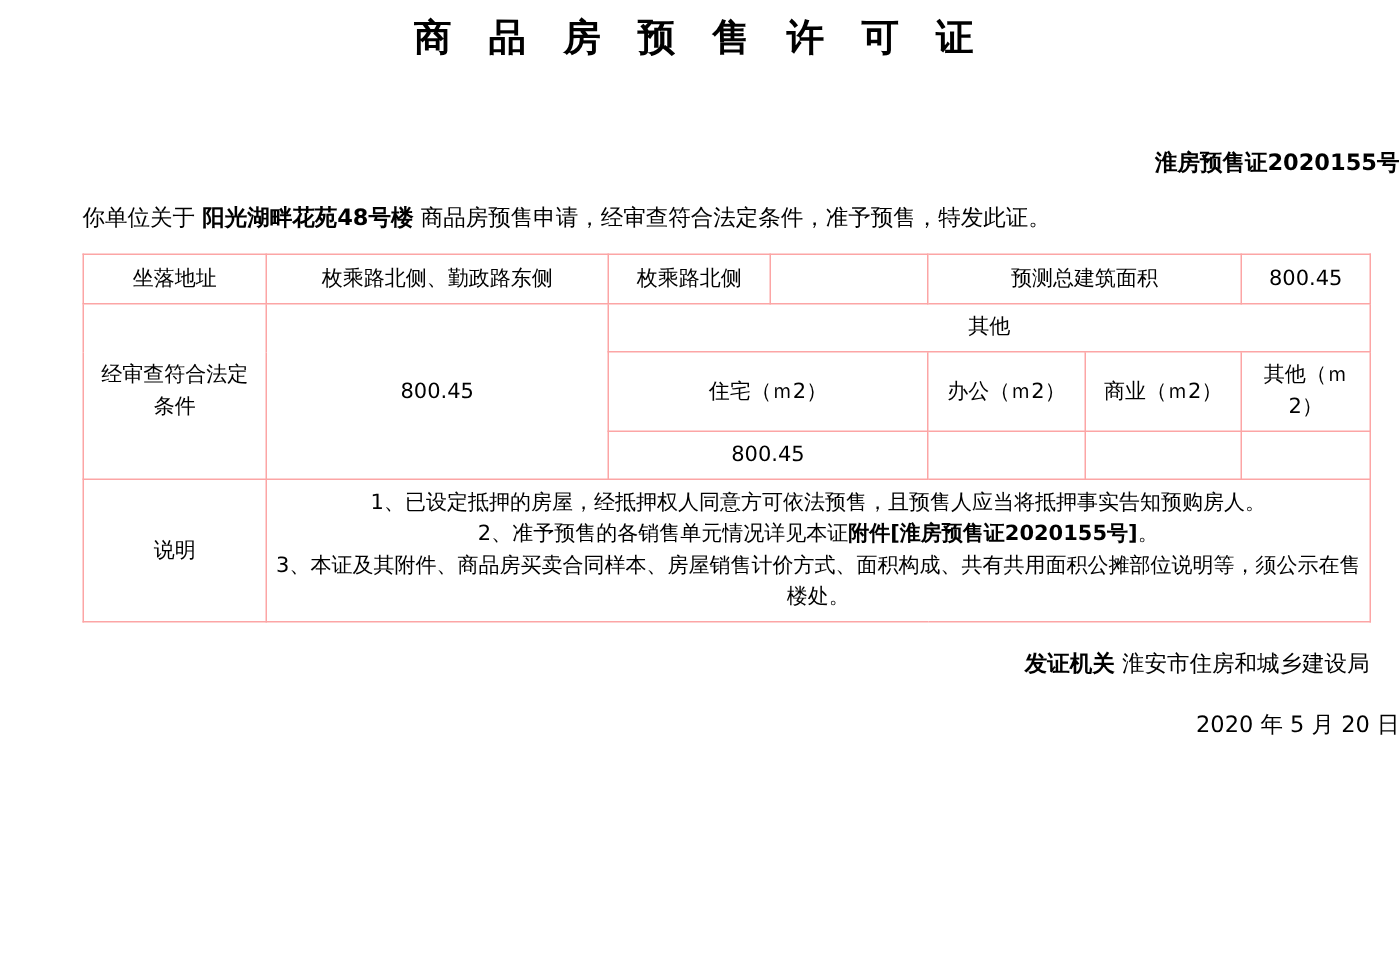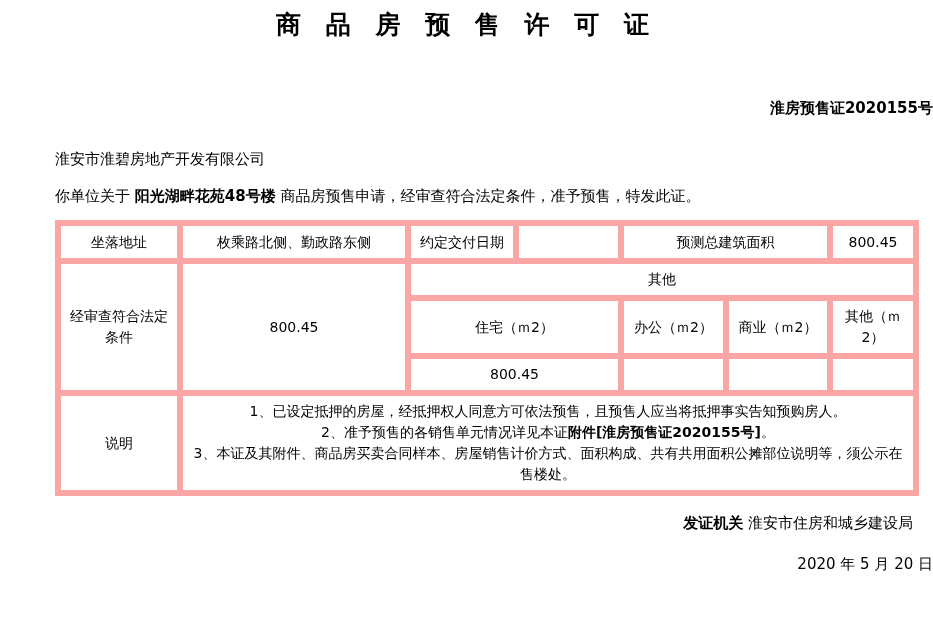--- a/index.html
+++ b/index.html
@@ -50,21 +50,21 @@
     font-weight: bold;
     font-size: 15px;
   }
   table.main {
     border-collapse: collapse;
     margin: 14px 0 0 55px;
     width: 822px;
     table-layout: fixed;
   }
   table.main td {
-    border: 6px solid #fca5a5;
+    border: 1px solid #fca5a5;
     font-size: 14px;
     padding: 5px 6px;
     text-align: center;
     vertical-align: middle;
     line-height: 1.5;
   }
   td.label-cell {
     text-align: center;
   }
   td.note-text {
@@ -94,21 +94,20 @@
 </style>
 </head>
 <body>
 
 <div class="page">
 
   <div class="doc-title">商 品 房 预 售 许 可 证</div>
 
   <div class="permit-no">淮房预售证2020155号</div>
 
-  <div class="company">淮安市淮碧房地产开发有限公司</div>
 
   <div class="statement">
     <span>你单位关于</span>
     <span class="proj">阳光湖畔花苑48号楼</span>
     <span>商品房预售申请，经审查符合法定条件，准予预售，特发此证。</span>
   </div>
 
   <table class="main">
     <colgroup>
       <col style="width:122px">
@@ -116,21 +115,21 @@
       <col style="width:108px">
       <col style="width:105px">
       <col style="width:105px">
       <col style="width:104px">
       <col style="width:86px">
     </colgroup>
     <tbody>
       <tr class="h-row-1">
         <td class="label-cell">坐落地址</td>
         <td>枚乘路北侧、勤政路东侧</td>
-        <td>约定交付日期</td>
+        <td>枚乘路北侧</td>
         <td></td>
         <td colspan="2">预测总建筑面积</td>
         <td>800.45</td>
       </tr>
       <tr>
         <td class="label-cell" rowspan="3">经审查符合法定条件</td>
         <td rowspan="3">800.45</td>
         <td colspan="5">其他</td>
       </tr>
       <tr>

